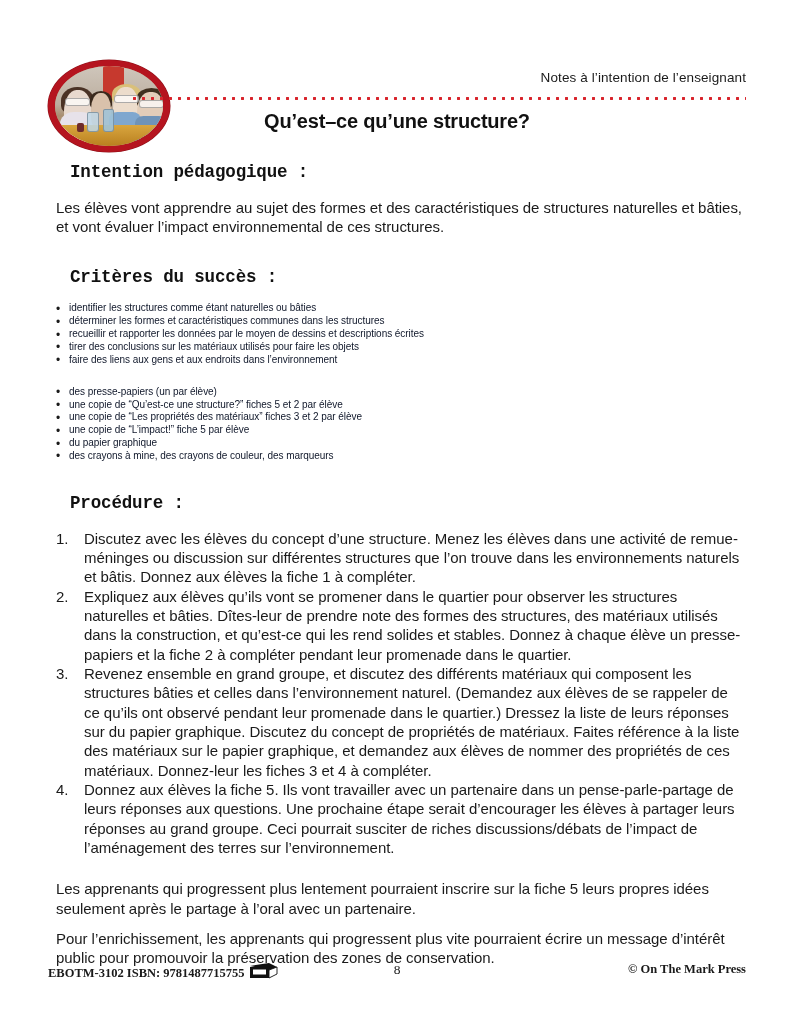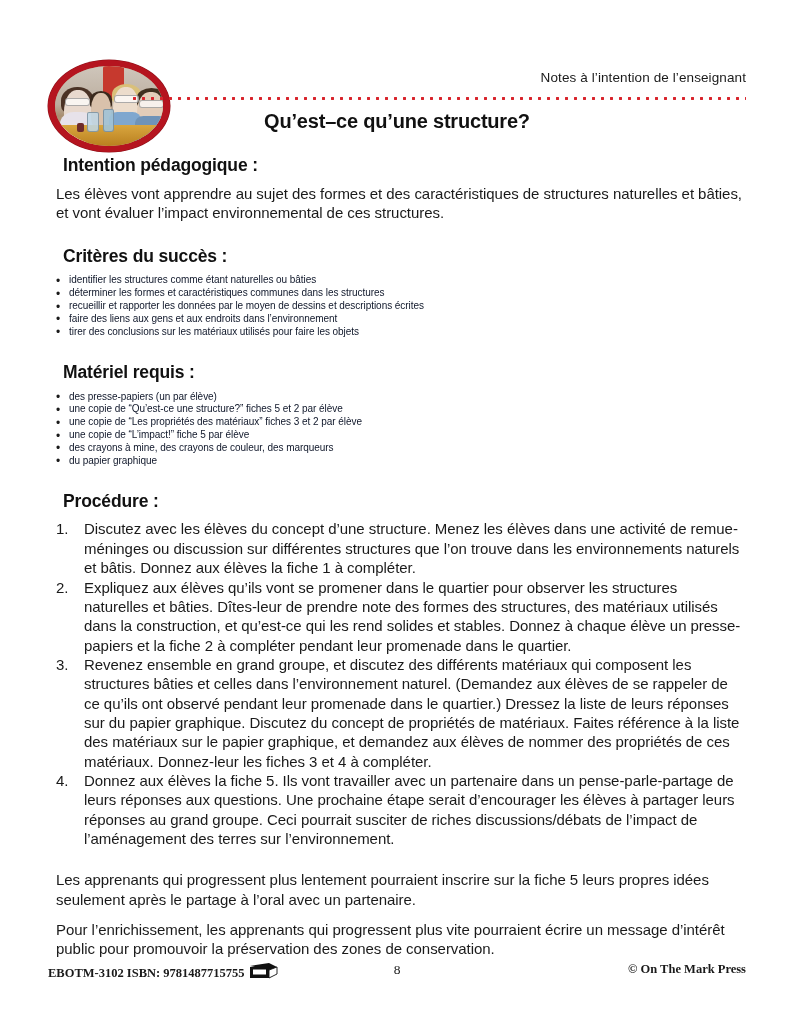--- a/index.html
+++ b/index.html
@@ -135,24 +135,25 @@
     position: absolute;
     left: 56px;
     right: 50px;
     top: 148px;
   }
 
   h2.section-heading {
     font-size: 17.5px;
     font-weight: bold;
     color: #111111;
-    margin: 7px;
+    margin: 14px;
     padding: 0;
     letter-spacing: -0.15px;
     line-height: 1.25;
+    font-family: Liberation Mono, monospace;
   }
 
   .block { margin-bottom: 0; }
 
   p.body-text {
     font-size: 15px;
     line-height: 1.29;
     margin: 3px 0 0 0;
     color: #1a1a1a;
     letter-spacing: -0.05px;
@@ -282,36 +283,35 @@
     </div>
 
     <div class="gap-md"></div>
 
     <div class="block">
       <h2 class="section-heading">Critères du succès :</h2>
       <ul class="bullets">
         <li>identifier les structures comme étant naturelles ou bâties</li>
         <li>déterminer les formes et caractéristiques communes dans les structures</li>
         <li>recueillir et rapporter les données par le moyen de dessins et descriptions écrites</li>
+        <li>tirer des conclusions sur les matériaux utilisés pour faire les objets</li>
         <li>faire des liens aux gens et aux endroits dans l’environnement</li>
-        <li>tirer des conclusions sur les matériaux utilisés pour faire les objets</li>
       </ul>
     </div>
 
     <div class="gap-md"></div>
 
     <div class="block">
-      <h2 class="section-heading">Matériel requis :</h2>
       <ul class="bullets">
         <li>des presse-papiers (un par élève)</li>
         <li>une copie de “Qu’est-ce une structure?” fiches 5 et 2 par élève</li>
         <li>une copie de “Les propriétés des matériaux” fiches 3 et 2 par élève</li>
         <li>une copie de “L’impact!” fiche 5 par élève</li>
+        <li>du papier graphique</li>
         <li>des crayons à mine, des crayons de couleur, des marqueurs</li>
-        <li>du papier graphique</li>
       </ul>
     </div>
 
     <div class="gap-md"></div>
 
     <div class="block">
       <h2 class="section-heading">Procédure :</h2>
       <ol class="steps">
         <li>
           <span class="num">1.</span>

